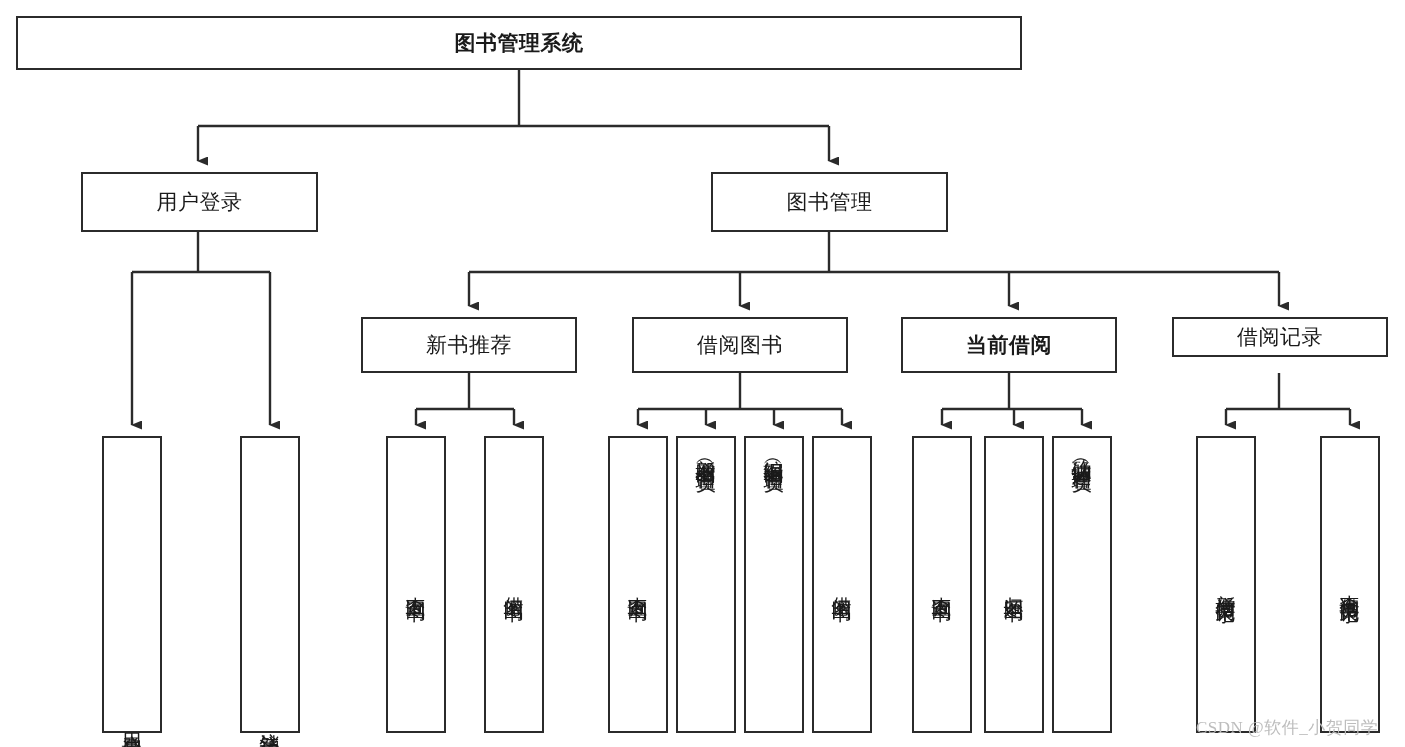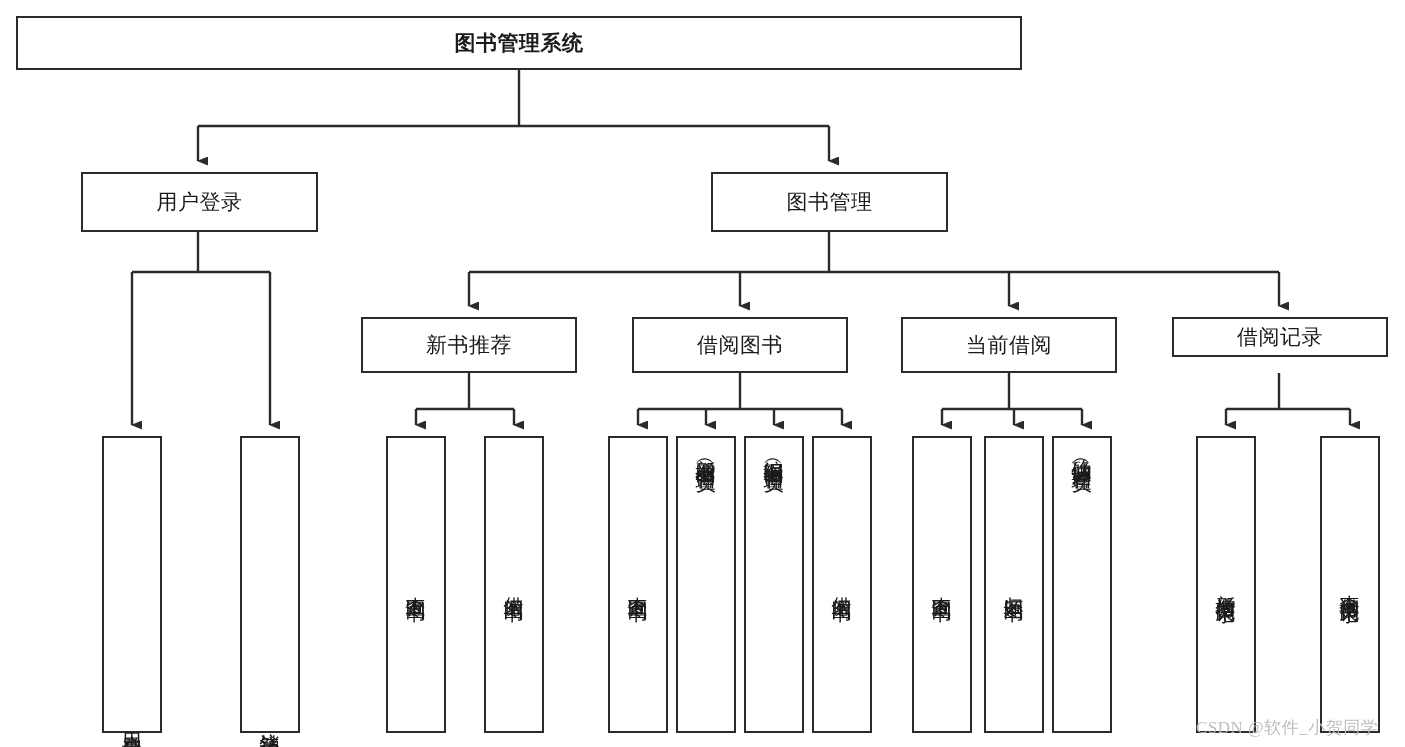--- a/index.html
+++ b/index.html
@@ -126,21 +126,21 @@
   <div class="node" style="left:16px; top:16px; width:1006px; height:54px;font-weight:bold;">图书管理系统</div>
 
   <div class="node" style="left:81px; top:172px; width:237px; height:60px;">用户登录</div>
 
   <div class="node" style="left:711px; top:172px; width:237px; height:60px;">图书管理</div>
 
   <div class="node" style="left:361px; top:317px; width:216px; height:56px;">新书推荐</div>
 
   <div class="node" style="left:632px; top:317px; width:216px; height:56px;">借阅图书</div>
 
-  <div class="node" style="left:901px; top:317px; width:216px; height:56px;">当前借阅</div>
+  <div class="node" style="left:901px; top:317px; width:216px; height:56px;font-weight:bold;">当前借阅</div>
 
   <div class="node" style="left:1172px; top:317px; width:216px; height:40px;">借阅记录</div>
 
   <div class="node vert align-end" style="left:102px; top:436px; width:60px; height:297px;">用户登录</div>
 
   <div class="node vert align-end" style="left:240px; top:436px; width:60px; height:297px;">注销登录</div>
 
   <div class="node vert align-center" style="left:386px; top:436px; width:60px; height:297px;">查询图书</div>
 
   <div class="node vert align-center" style="left:484px; top:436px; width:60px; height:297px;">借阅图书</div>

